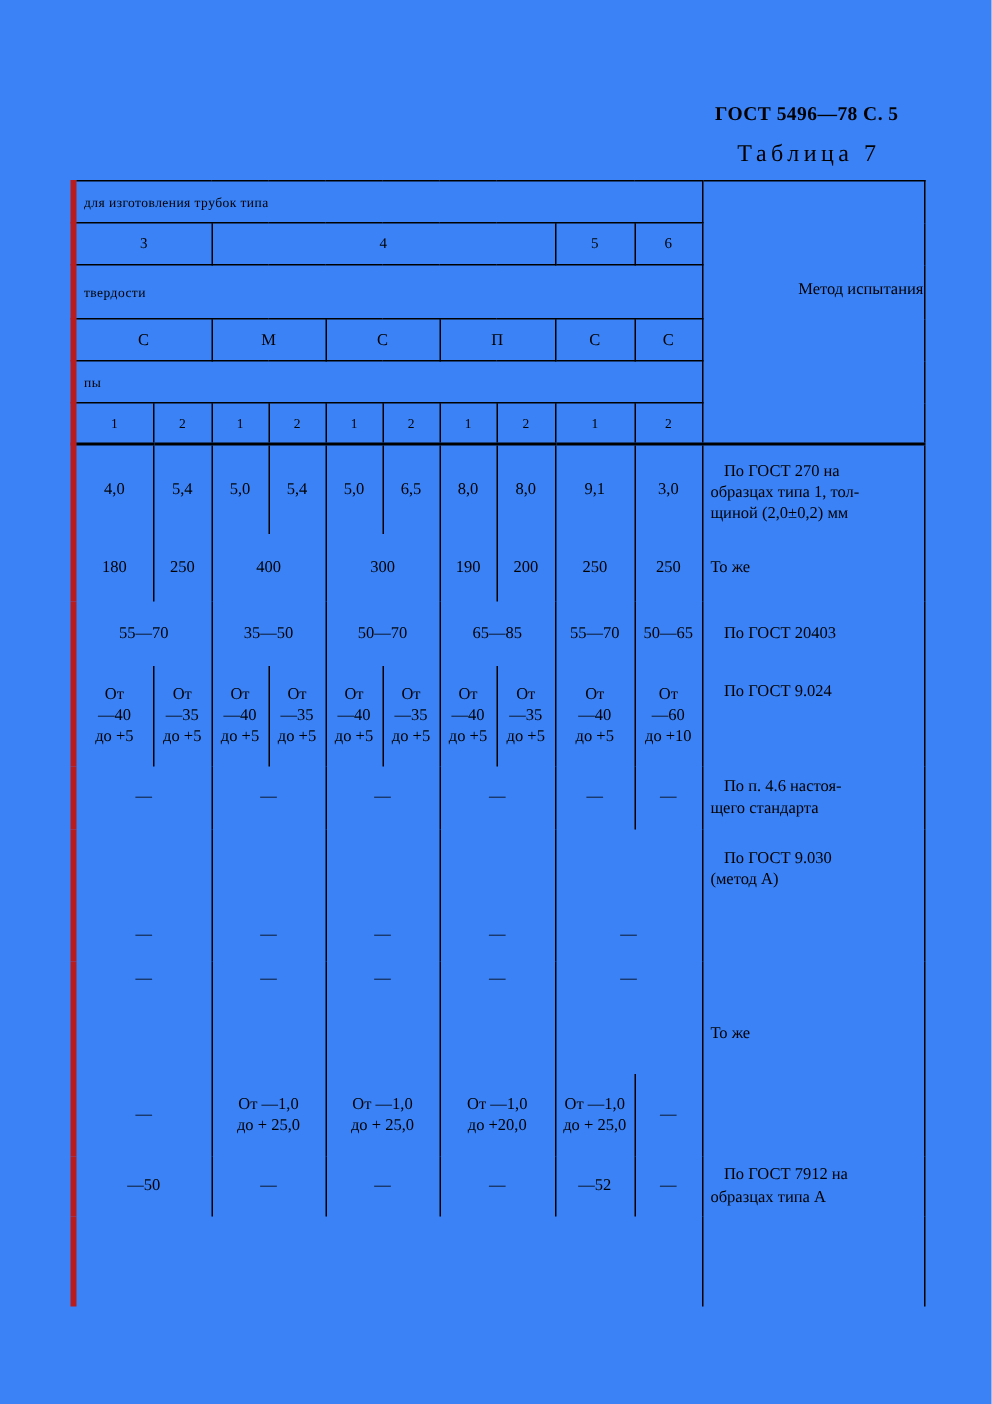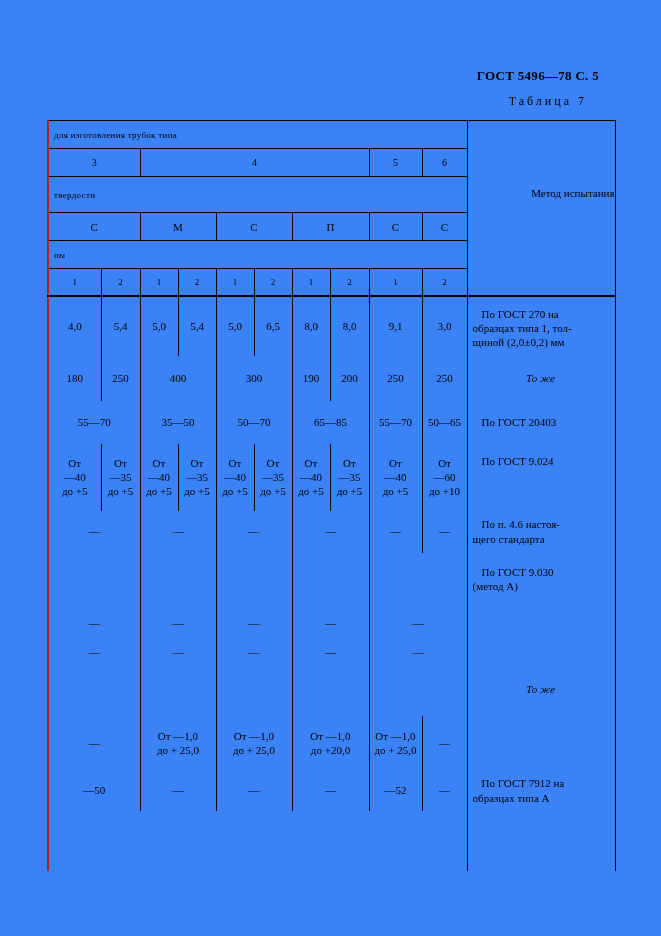--- a/index.html
+++ b/index.html
@@ -8,26 +8,26 @@
     background:#3b82f6; color:#000;
     font-family:"Liberation Serif", serif;
     overflow:hidden;
   }
   .doc-ref {
     position:absolute; top:68px; right:62px;
     font-weight:bold; font-size:13px; letter-spacing:0.3px;
   }
   .caption {
     position:absolute; top:94px; right:74px;
-    font-size:12px; letter-spacing:3px;
+    font-size:16px; letter-spacing:3px;
   }
   table.spec {
     position:absolute; left:47px; top:120px; width:567px;
     border-collapse:collapse; table-layout:fixed;
-    border-top:1px solid #000; border-left:2px solid #b91c1c; border-right:1px solid #000;
+    border-top:1px solid #000; border-left:4px solid #b91c1c; border-right:1px solid #000;
   }
   td { padding:0; vertical-align:middle; }
 
   
   .band {
     text-align:left; font-size:9px; padding:2px 2px 2px 5px;
     border-bottom:1px solid #000; border-right:1px solid #000;
     letter-spacing:0.3px;
   }
   
@@ -51,21 +51,21 @@
   }
   .sp { border-right:1px solid #000; }
 
   
   .m {
     border-left:1px solid #000; font-size:11px; line-height:1.3;
     white-space:pre-line; text-align:left;
     padding:0 6px 0 5px; text-indent:9px; vertical-align:middle;margin-left:32px;
   }
   .m.top { vertical-align:top; padding-top:10px; }
-  .m.ctr { text-align:center; text-indent:0;font-style:italic; }
+  .m.ctr { text-indent:0; }
 </style>
 </head>
 <body>
 
 <div class="page">
 
   <div class="doc-ref">ГОСТ 5496—78 С. 5</div>
   <div class="caption">Таблица 7</div>
 
   <table class="spec">

